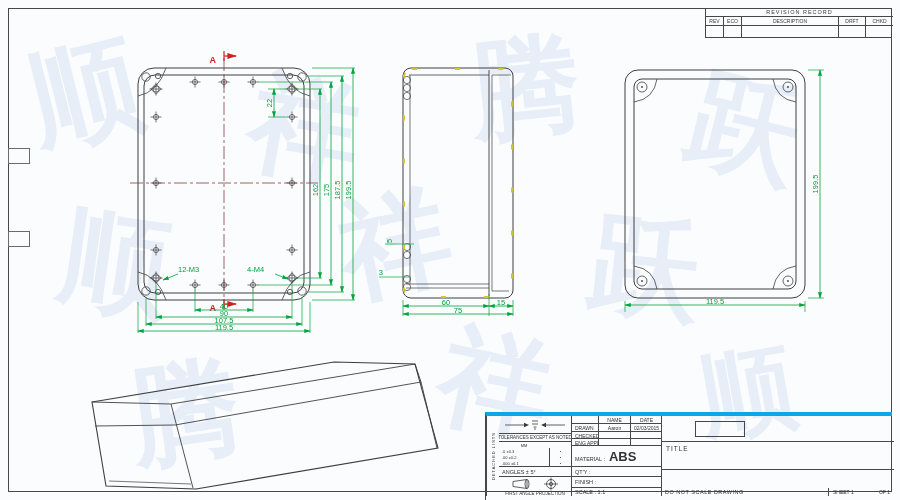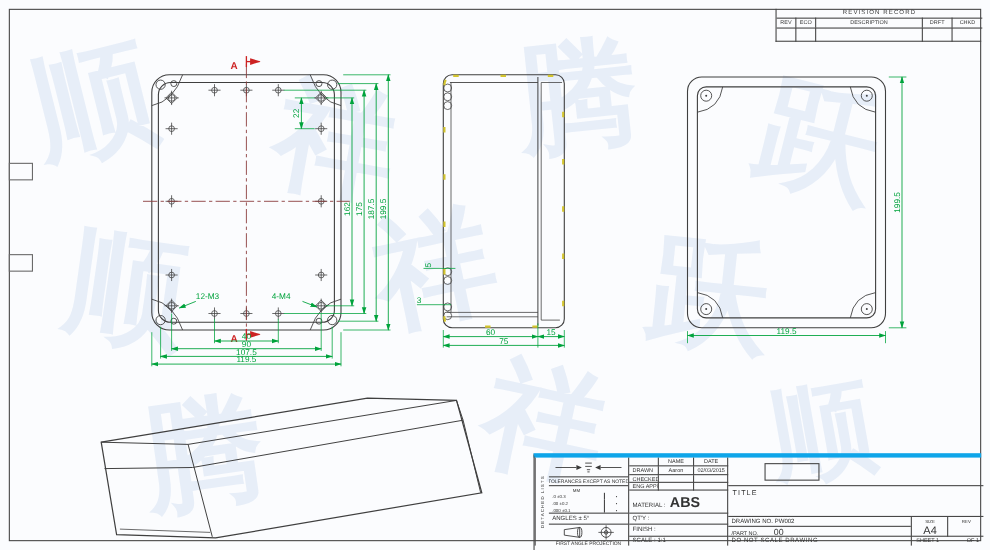--- a/index.html
+++ b/index.html
@@ -342,34 +342,20 @@
     <div class="cell lft nw bt" style="left:0;top:50px;width:90px;height:10px;font-size:5.5px;">QT'Y :</div>
     <div class="cell lft nw bt" style="left:0;top:60px;width:90px;height:11px;font-size:5.5px;">FINISH :</div>
     <div class="cell lft nw bt" style="left:0;top:71px;width:90px;height:9px;font-size:5.5px;">SCALE : 1:1</div>
   </div>
 
   <div class="cell bl" style="left:175px;top:0;width:232px;height:80px;">
     <div class="cell bb" style="left:0;top:0;width:232px;height:26px;">
       <div class="cell" style="left:33px;top:5px;width:50px;height:16px;border:1px solid #474747;"></div>
     </div>
     <div class="cell bb" style="left:0;top:26px;width:232px;height:28px;padding:3px 0 0 4px;font-size:6.5px;letter-spacing:1px;">TITLE</div>
-    <div class="cell bb" style="left:0;top:54px;width:232px;height:18px;">
-      <div class="cell lft nw bb" style="left:0;top:0;width:166px;height:9px;font-size:5.5px;">DRAWING NO. PW002</div>
-      <div class="cell" style="left:0;top:9px;width:166px;height:9px;display:flex;align-items:baseline;padding-left:3px;">
-        <span style="font-size:5px;">/PART NO.</span>
-        <span style="font-size:8px;margin-left:14px;">00</span>
-      </div>
-      <div class="cell bl" style="left:166px;top:0;width:33px;height:18px;">
-        <div class="cell ctr micro" style="left:0;top:0;width:33px;height:6px;">SIZE</div>
-        <div class="cell ctr" style="left:0;top:6px;width:33px;height:12px;font-size:10px;">A4</div>
-      </div>
-      <div class="cell bl" style="left:199px;top:0;width:33px;height:18px;">
-        <div class="cell ctr micro" style="left:0;top:0;width:33px;height:6px;">REV</div>
-      </div>
-    </div>
     <div class="cell" style="left:0;top:72px;width:232px;height:8px;">
       <div class="cell lft nw" style="left:0;top:0;width:166px;height:8px;font-size:5.5px;letter-spacing:0.5px;">DO NOT SCALE DRAWING</div>
       <div class="cell bl" style="left:166px;top:0;width:66px;height:8px;display:flex;align-items:center;justify-content:space-between;padding:0 4px;font-size:5px;">
         <span>SHEET 1</span>
         <span>OF 1</span>
       </div>
     </div>
   </div>
 </div>
 

